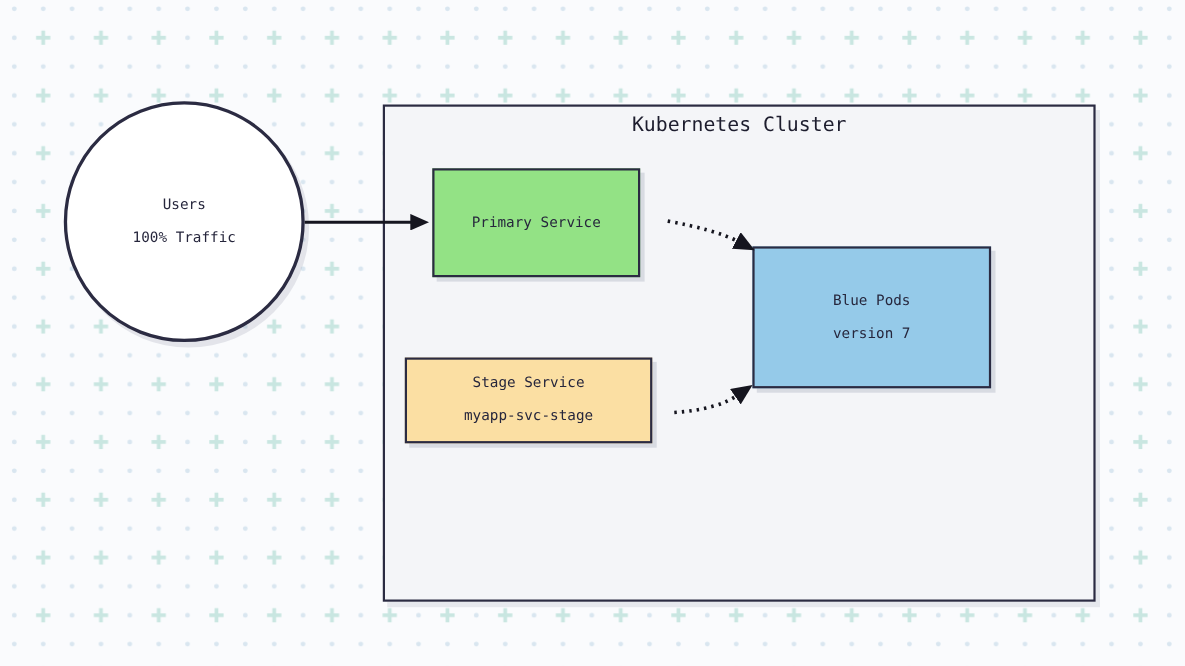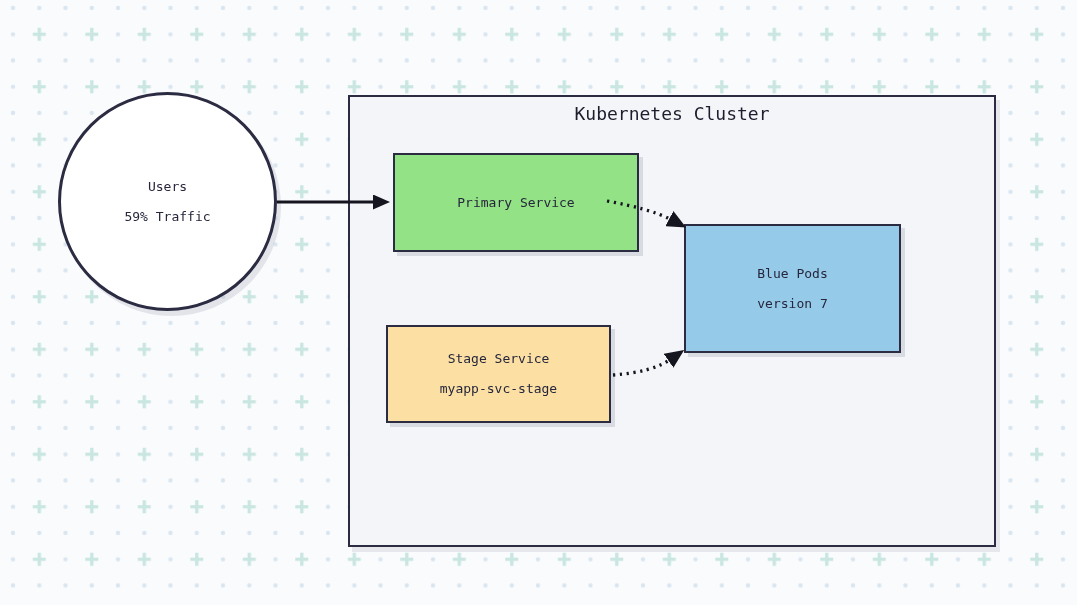--- a/index.html
+++ b/index.html
@@ -64,22 +64,22 @@
     color:#1d1d2e;
     white-space:nowrap;
   }
   .service-box{
     position:absolute;
     border:2.5px solid var(--navy);
     display:flex; flex-direction:column; align-items:center; justify-content:center;
     z-index:2;
     box-shadow: 4px 4px 0 rgba(120,128,150,0.22);
   }
-  .primary-service{ left:393px; top:153px; width:246px; height:99px; background:var(--green-fill); }
-  .stage-service{ left:386px; top:325px; width:225px; height:98px; background:var(--amber-fill); }
+  .primary-service{ left:393px; top:153px; width:189px; height:99px; background:var(--green-fill); }
+  .stage-service{ left:368px; top:325px; width:225px; height:78px; background:var(--amber-fill); }
   .blue-pods{ left:684px; top:224px; width:217px; height:129px; background:var(--blue-fill); }
   .arrows-layer{
     position:absolute; inset:0; z-index:3;
     pointer-events:none;
   }
 </style>
 </head>
 <body>
 
 <div class="canvas">
@@ -91,21 +91,21 @@
         <circle cx="39.3" cy="8" r="2.2" fill="var(--dot-color, #d9e6f0)"></circle>
         <circle cx="13" cy="34.3" r="2.2" fill="var(--dot-color, #d9e6f0)"></circle>
         <path d="M39.3 27.8 v13 M32.8 34.3 h13" stroke="var(--plus-color, #c9e6e1)" stroke-width="3.4" fill="none"></path>
       </pattern>
     </defs>
     <rect x="0" y="0" width="1077" height="605" fill="url(#gridPattern)"></rect>
   </svg>
 
   <div class="users-circle">
     <div class="node-text">Users</div>
-    <div class="node-text">59% Traffic</div>
+    <div class="node-text">100% Traffic</div>
   </div>
 
   <div class="cluster-box">
     <div class="cluster-title">Kubernetes Cluster</div>
   </div>
 
   <div class="service-box primary-service">
     <div class="node-text">Primary Service</div>
   </div>
 

